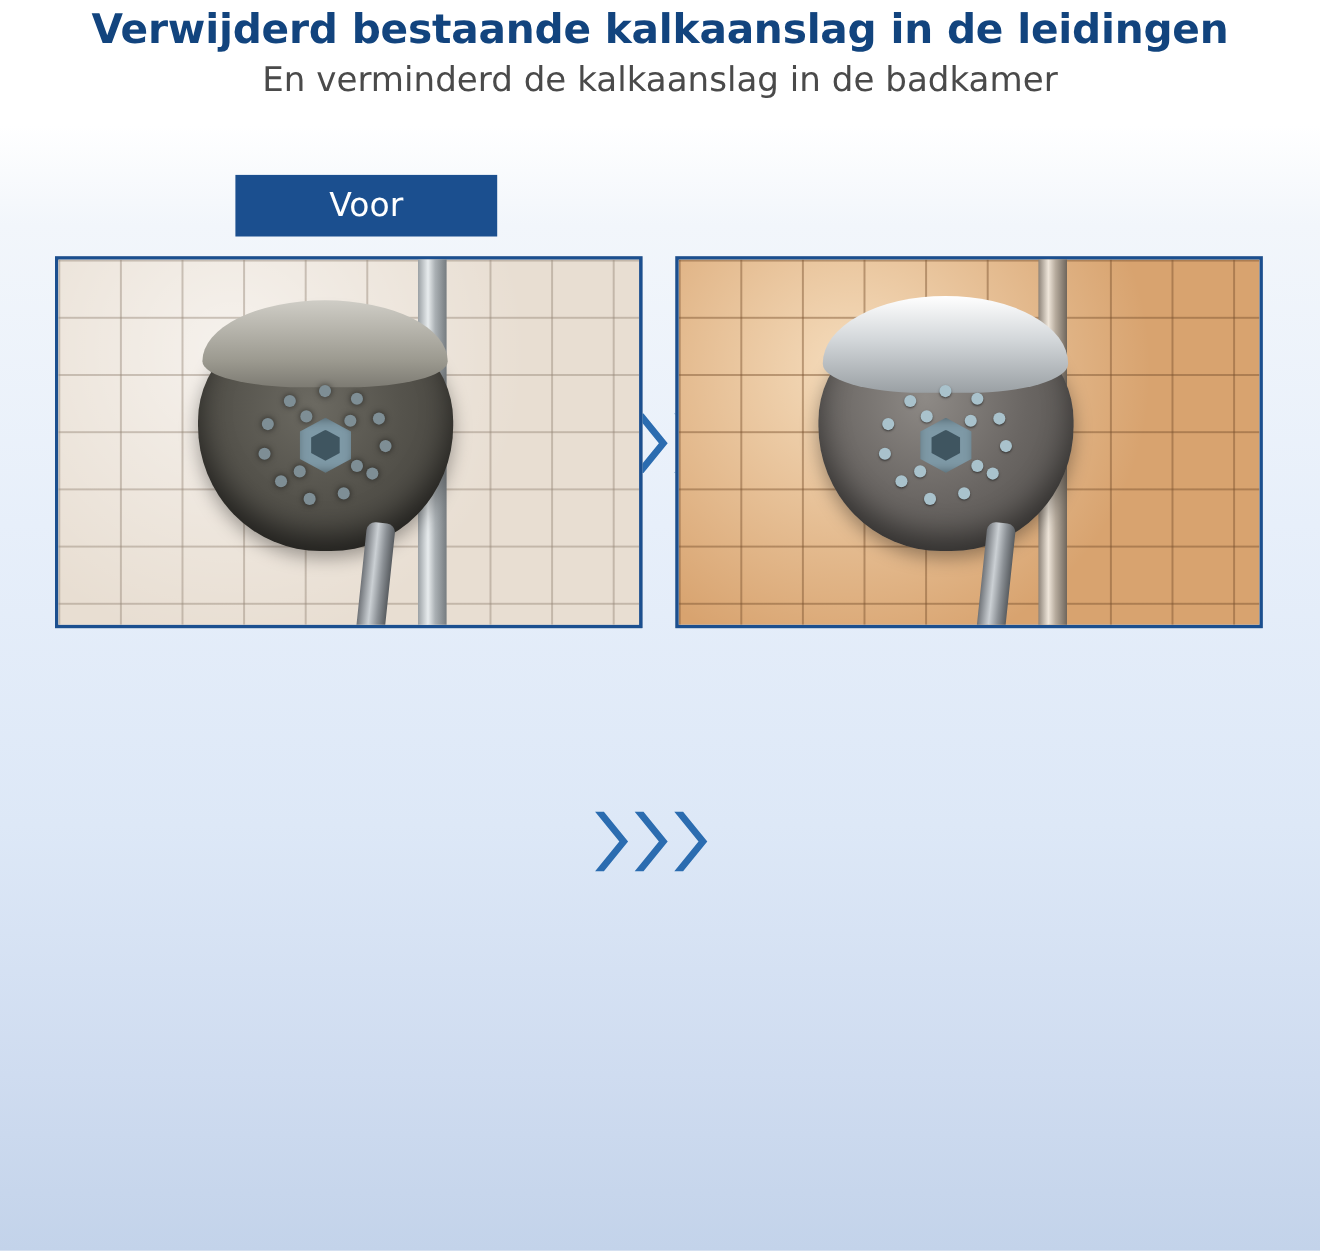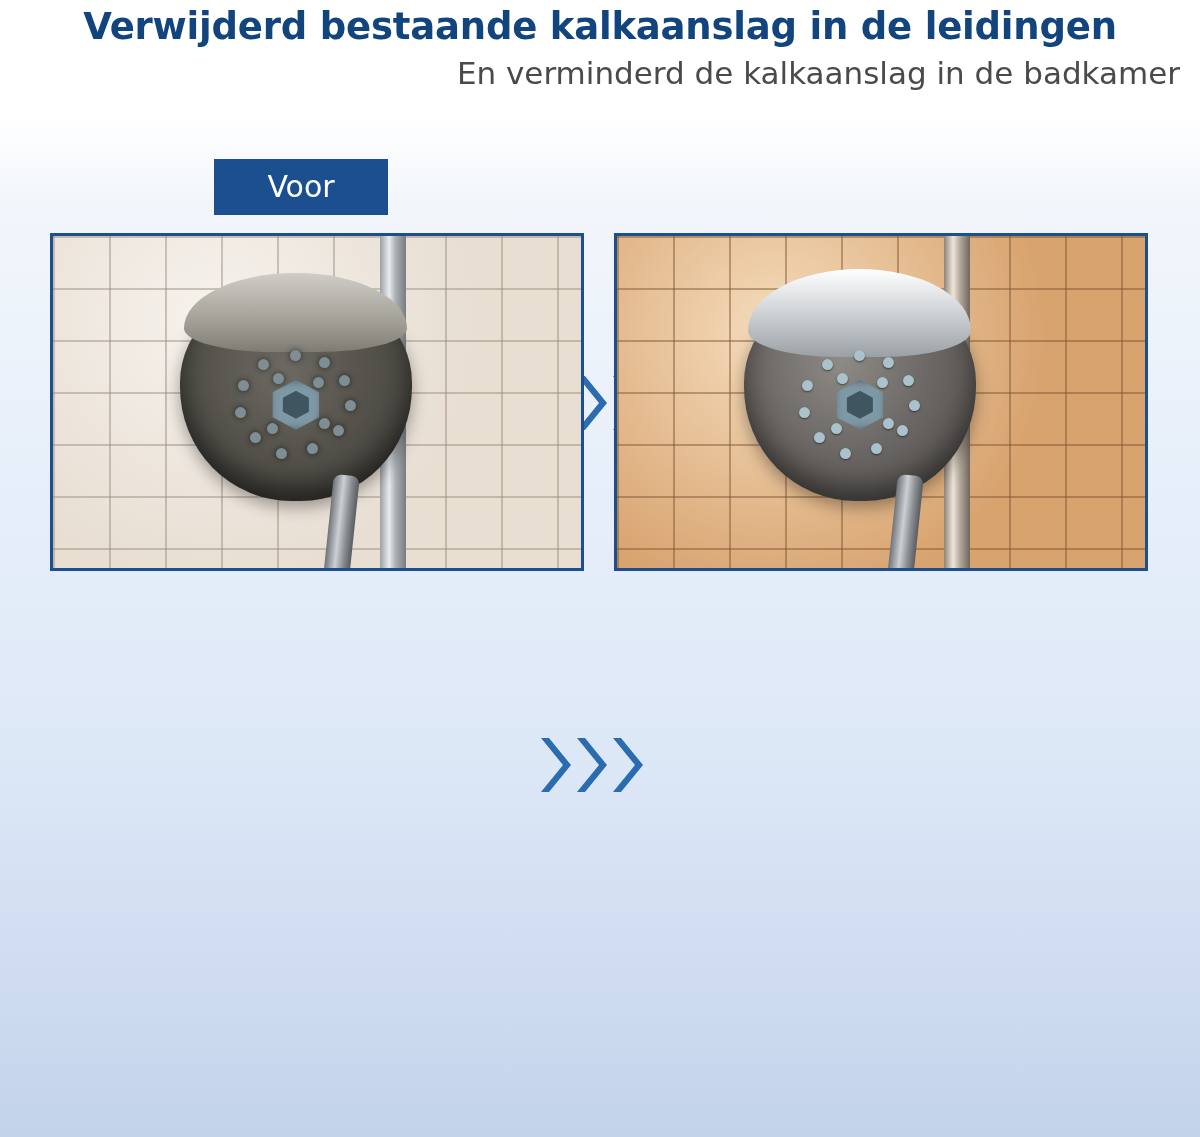--- a/index.html
+++ b/index.html
@@ -29,40 +29,39 @@
     margin: 0;
     padding: 0 36px;
   }
   .subheadline {
     font-size: 31px;
     font-weight: normal;
     color: #4a4a4a;
     line-height: 1.2;
     margin: 8px 0 0 0;
     padding: 0 20px;
-    text-align: right;
   }
 
   
   .labels-row {
     position: relative;
     height: 62px;
     margin-top: 66px;
   }
   .label-chip {
     position: absolute;
     top: 0;
     height: 56px;
     line-height: 56px;
     background: #1b4f8f;
     color: #ffffff;
     font-size: 30px;
     text-align: center;
   }
-  .label-voor { left: 214px; width: 174px; }
+  .label-voor { left: 214px; width: 238px; }
   .label-na   { left: 776px; width: 214px; }
 
   
   .grid {
     position: relative;
     margin-top: 12px;
   }
   .panel {
     position: absolute;
     border: 3px solid #1b4f8f;

